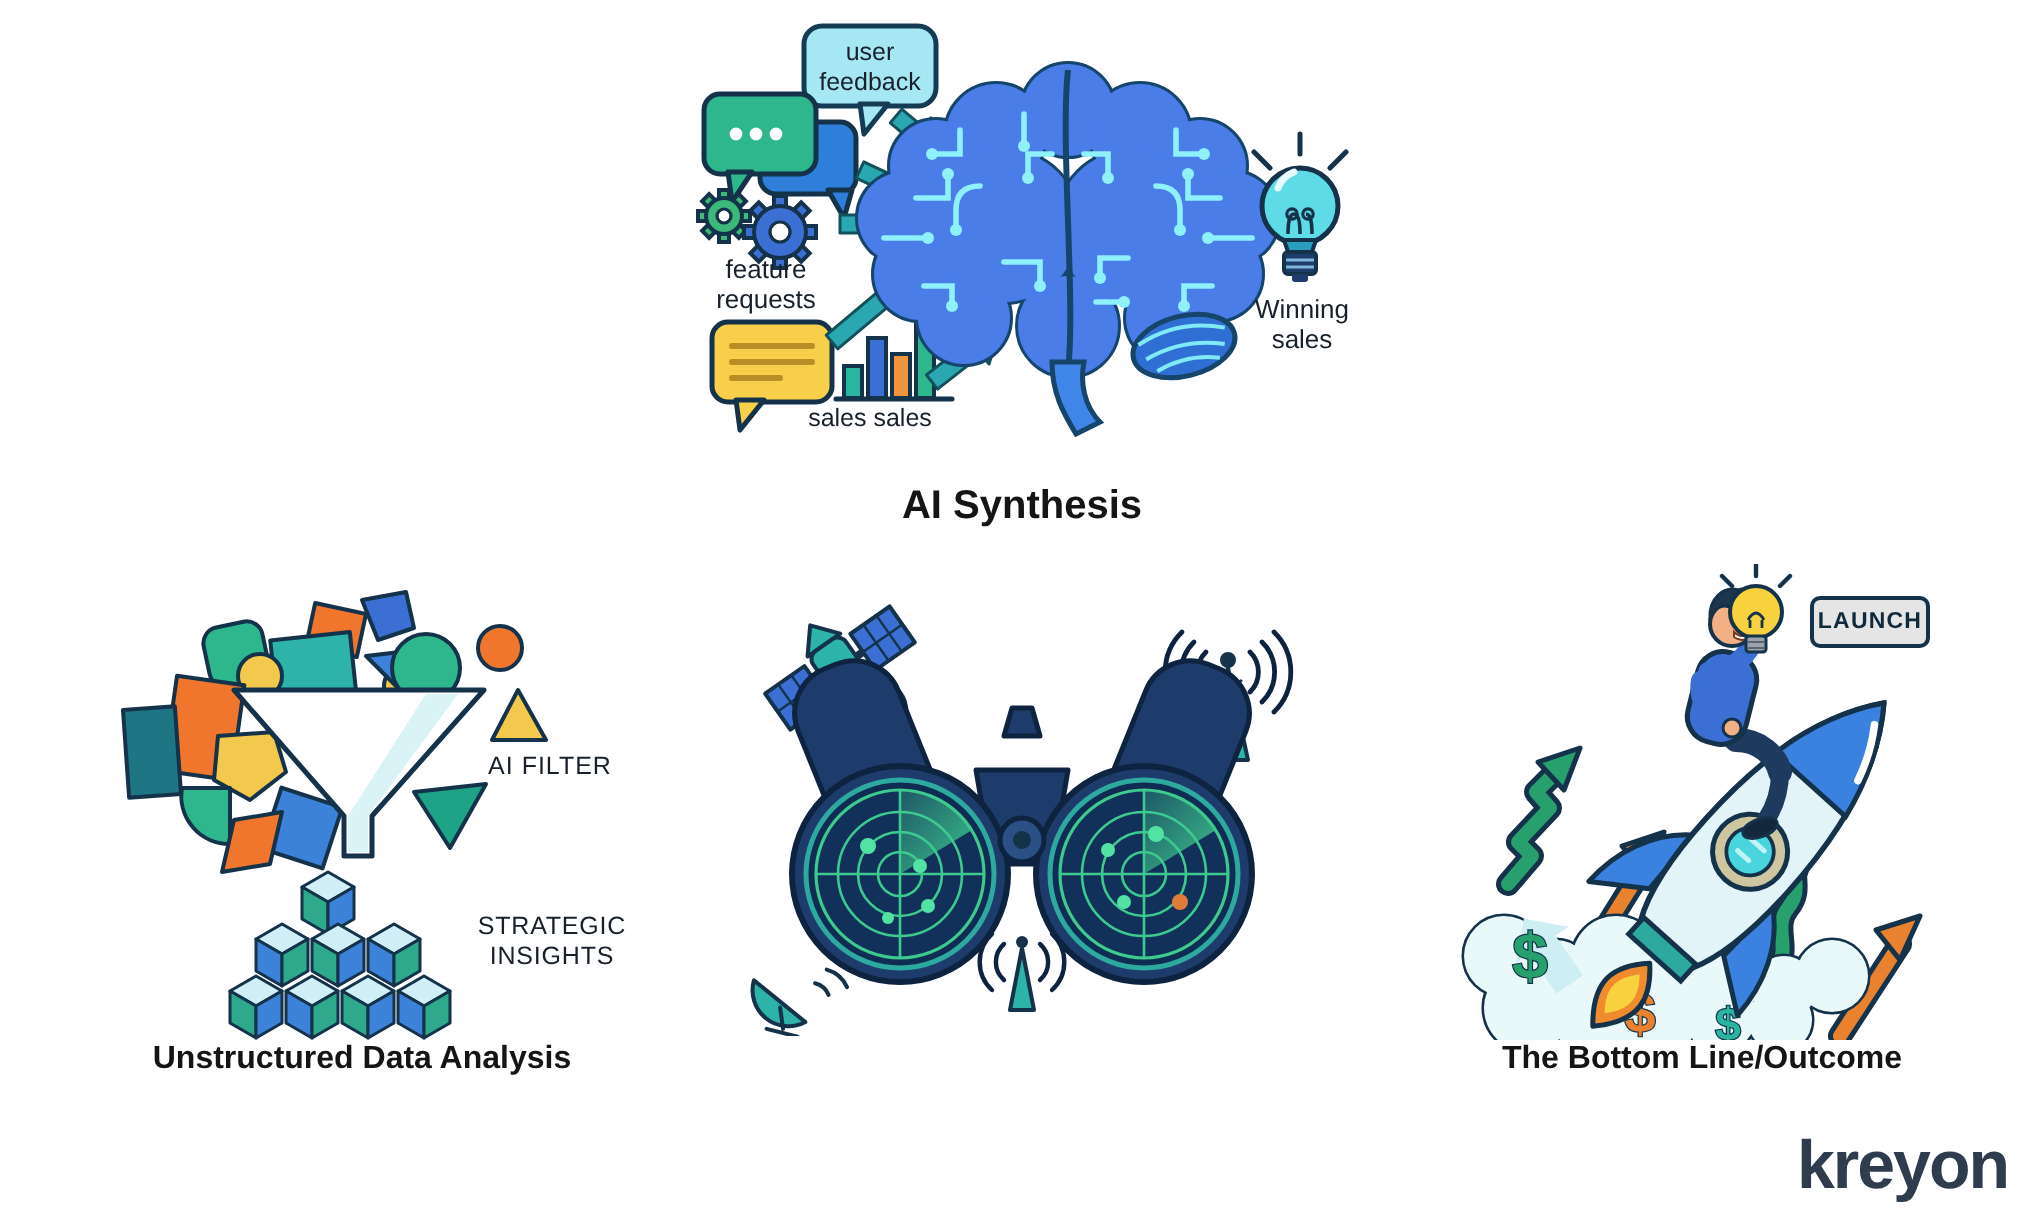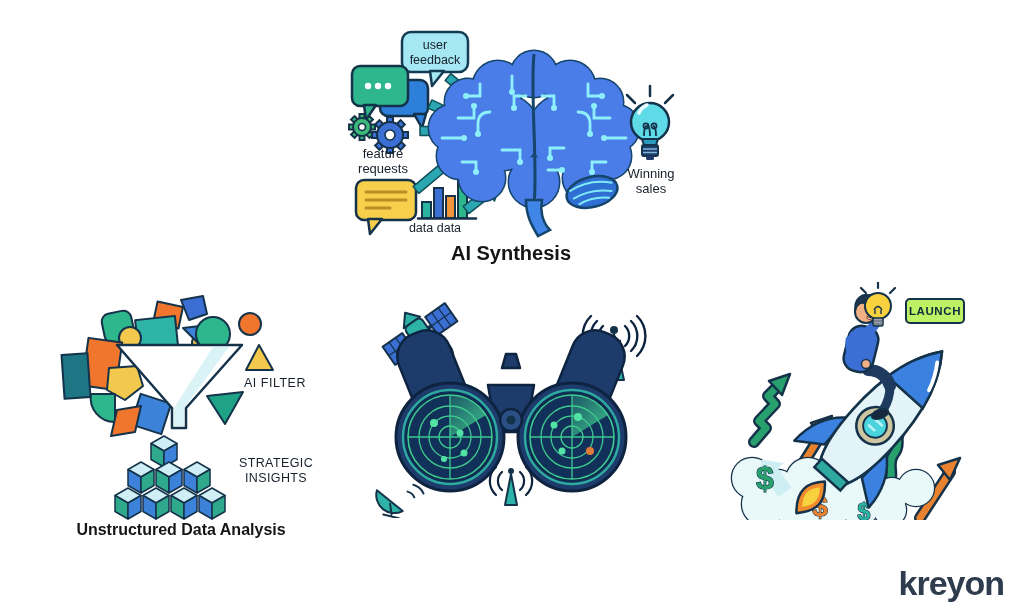--- a/index.html
+++ b/index.html
@@ -5,31 +5,31 @@
   html,body{margin:0;padding:0;background:#fff;}
   .canvas{position:relative;width:1018px;height:611px;background:#ffffff;overflow:hidden;
           font-family:"Liberation Sans",sans-serif;color:#1a1a1a;}
   .panel{position:absolute;}
   .panel svg{position:absolute;left:0;top:0;}
   .lbl{position:absolute;text-align:center;line-height:1.18;color:#17202b;
        font-size:12.5px;font-weight:500;}
   .caption{position:absolute;text-align:center;font-size:16px;font-weight:600;color:#151515;}
   .caption.big{font-size:20px;}
   .badge{position:absolute;display:flex;align-items:center;justify-content:center;
-         background:#bef264;border:2.5px solid #14324a;border-radius:5px;
+         background:#e5e5e5;border:2.5px solid #14324a;border-radius:5px;
          font-size:11.5px;font-weight:bold;letter-spacing:.6px;color:#0e2a3c;}
   .logo{position:absolute;right:14px;bottom:8px;font-size:34px;font-weight:bold;
         letter-spacing:-1px;color:#2e3c4e;margin-top:24px;}
 </style>
 </head>
 <body>
 
 <div class="canvas">
 
-  <div class="panel" style="left:330px;top:20px;width:362px;height:232px;">
+  <div class="panel" style="left:330px;top:1px;width:362px;height:232px;">
     <svg width="362" height="232" viewBox="0 0 362 232">
 
       <g>
         <rect x="72" y="12" width="66" height="40" rx="9" fill="#a5e7f2" stroke="#143b54" stroke-width="2.5"></rect>
         <polygon points="100,51 114,51 102,66" fill="#a5e7f2" stroke="#143b54" stroke-width="2.5" stroke-linejoin="round"></polygon>
       </g>
 
       <g>
         <rect x="50" y="60" width="48" height="36" rx="8" fill="#2d7fd9" stroke="#14324a" stroke-width="2.5"></rect>
         <circle cx="66" cy="78" r="3" fill="#1d5fa8"></circle>
@@ -181,21 +181,21 @@
         <circle cx="-4" cy="4" r="2.6" fill="none" stroke="#14324a" stroke-width="1.6"></circle>
         <circle cx="4" cy="4" r="2.6" fill="none" stroke="#14324a" stroke-width="1.6"></circle>
         <polygon points="-8,17 8,17 6,23 -6,23" fill="#2a9dbf" stroke="#14324a" stroke-width="2"></polygon>
         <rect x="-8" y="23" width="16" height="11" rx="2" fill="#1d3c6b" stroke="#14324a" stroke-width="2"></rect>
         <path d="M-7,27 h14 M-7,30.5 h14" stroke="#7fb6d9" stroke-width="1.4"></path>
         <rect x="-4" y="34" width="8" height="4" rx="1.5" fill="#1d3c6b"></rect>
       </g>
     </svg>
     <div class="lbl" style="left:70px;top:13px;width:70px;height:40px;display:flex;align-items:center;justify-content:center;">user feedback</div>
     <div class="lbl" style="left:7px;top:126px;width:92px;font-size:13px;">feature requests</div>
-    <div class="lbl" style="left:60px;top:201px;width:90px;">data data</div>
+    <div class="lbl" style="left:60px;top:201px;width:90px;">sales sales</div>
     <div class="lbl" style="left:281px;top:146px;width:80px;font-size:13px;">Winning sales</div>
   </div>
   <div class="caption big" style="left:330px;top:242px;width:362px;">AI Synthesis</div>
 
   <div class="panel" style="left:55px;top:288px;width:245px;height:232px;">
     <svg width="245" height="232" viewBox="0 0 245 232">
       <defs>
         <g id="cubeA">
           <polygon points="14,0 27,7.5 14,15 1,7.5" fill="#cfeef5" stroke="#14324a" stroke-width="1.5" stroke-linejoin="round"></polygon>
           <polygon points="1,7.5 14,15 14,31 1,23.5" fill="#2ea98c" stroke="#14324a" stroke-width="1.5" stroke-linejoin="round"></polygon>
@@ -424,15 +424,16 @@
       <g transform="translate(148,24)">
         <path d="M0,-18 v-7 M-12,-13 l-5,-5 M12,-13 l5,-5" stroke="#14324a" stroke-width="2.2" stroke-linecap="round"></path>
         <circle r="13" fill="#f8d13f" stroke="#14324a" stroke-width="2"></circle>
         <path d="M-4,4 q4,-7 8,0 M-3,4 v4 M3,4 v4" stroke="#14324a" stroke-width="1.4" fill="none"></path>
         <rect x="-5" y="12" width="10" height="8" rx="1.5" fill="#9aa3ad" stroke="#14324a" stroke-width="1.5"></rect>
         <path d="M-4,15 h8 M-4,18 h8" stroke="#5d6670" stroke-width="1"></path>
       </g>
     </svg>
     <div class="badge" style="left:175px;top:16px;width:56px;height:22px;">LAUNCH</div>
   </div>
+  <div class="caption" style="left:712px;top:521px;width:278px;">The Bottom Line/Outcome</div>
 
   <div class="logo">kreyon</div>
 </div>
 
 </body></html>

